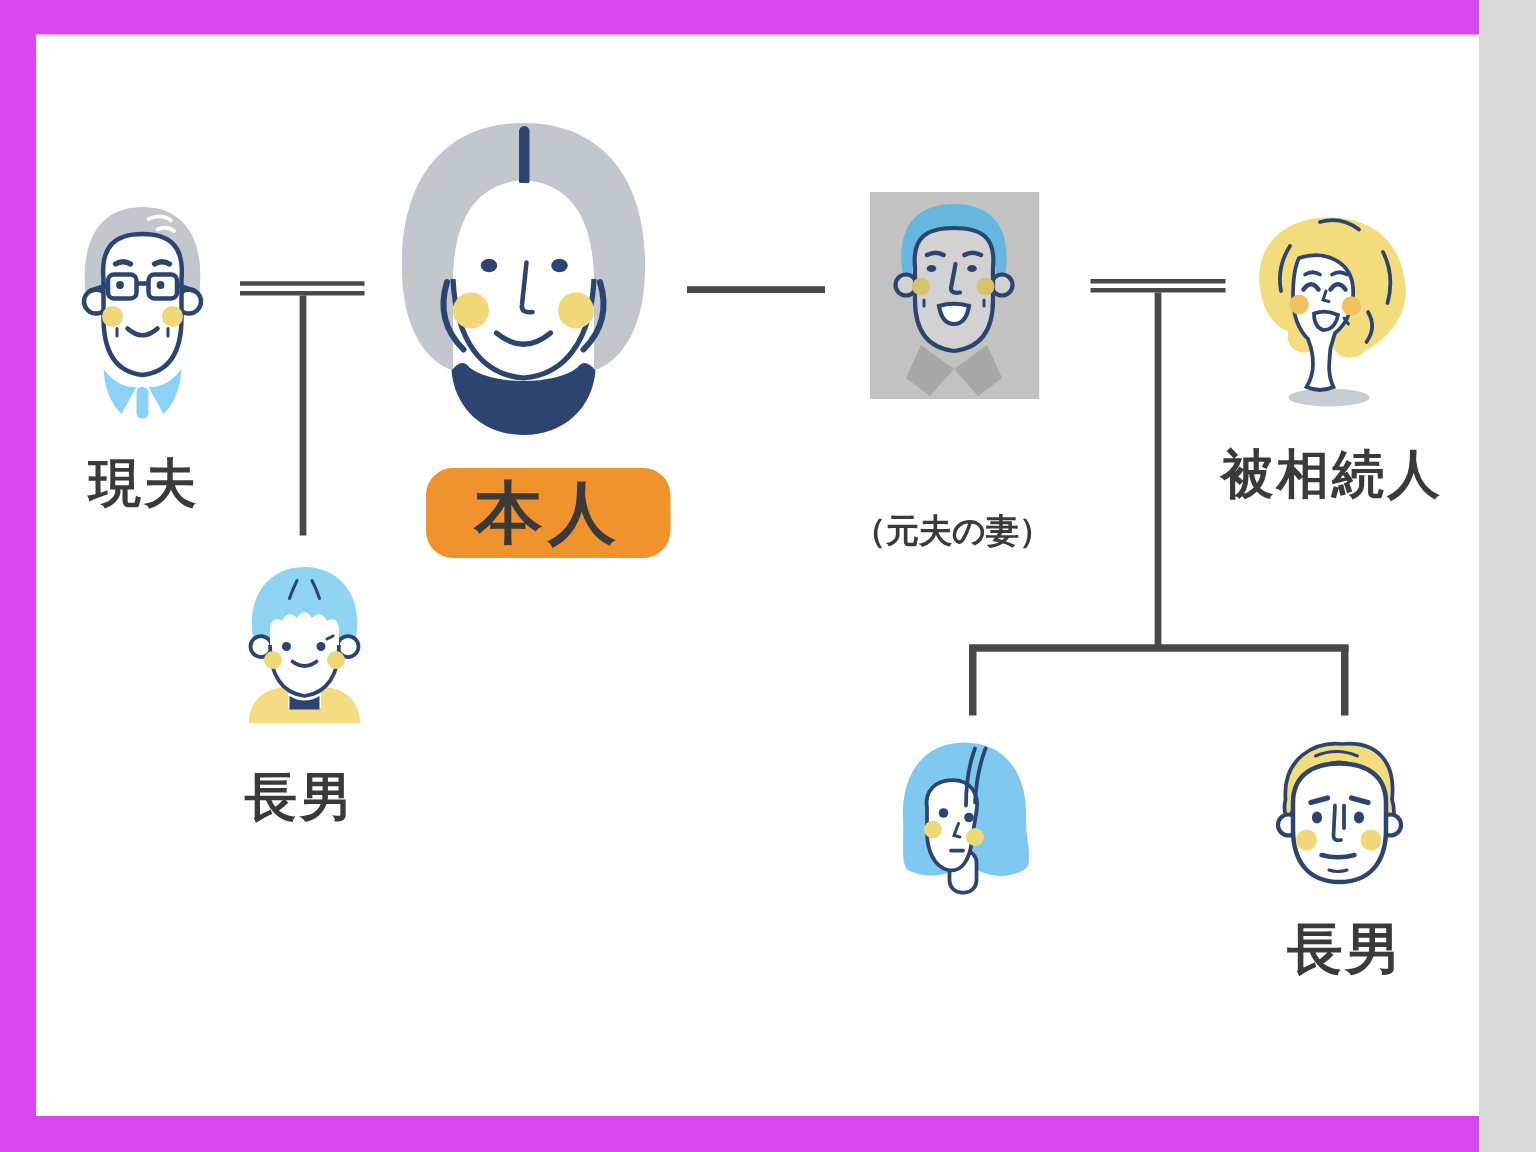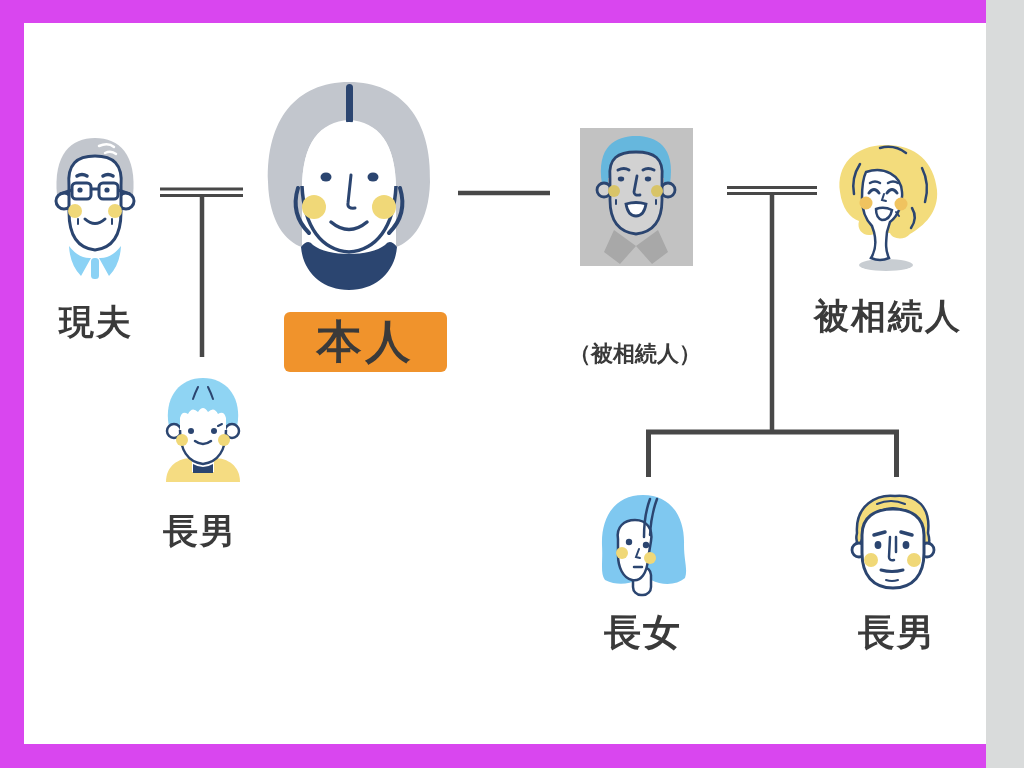--- a/index.html
+++ b/index.html
@@ -3,21 +3,21 @@
 <meta charset="utf-8">
 <style>
   html,body{margin:0;padding:0;}
   body{font-family:"Liberation Sans","DejaVu Sans",sans-serif;background:#d9dbdb;}
   .stage{position:relative;width:986px;height:768px;background:#d946ef;overflow:hidden;}
   .canvas{position:absolute;left:24px;top:23px;width:976px;height:721px;background:#ffffff;}
   .abs{position:absolute;}
   .label{position:absolute;transform:translateX(-50%);color:#3a3a3a;font-weight:800;white-space:nowrap;letter-spacing:2px;}
   .lbl-l{font-size:35px;}
   .lbl-sub{font-size:22px;letter-spacing:0;}
-  .badge{position:absolute;left:284px;top:312px;width:163px;height:60px;border-radius:6px;
+  .badge{position:absolute;left:284px;top:312px;width:163px;height:60px;border-radius:18px;
          display:flex;align-items:center;justify-content:center;}
   .badge span{font-size:45px;font-weight:900;color:#3a3a3a;letter-spacing:4px;}
   svg{display:block;}
   .lines{position:absolute;left:0;top:0;pointer-events:none;}
 </style>
 </head>
 <body>
 
 <div class="stage">
   <div class="canvas"></div>
@@ -166,22 +166,21 @@
     <path d="M34 79 Q45 82 56 79" stroke="#2b4570" stroke-width="3" fill="none" stroke-linecap="round"></path>
     <path d="M39 89 Q45 91 51 89" stroke="#2b4570" stroke-width="2" fill="none" stroke-linecap="round"></path>
   </svg>
 
   <div class="label lbl-l" style="left:96px;top:299px">現夫</div>
 
   <div class="badge" style="background:#f0932c">
     <span>本人</span>
   </div>
 
-  <div class="label lbl-sub" style="left:635px;top:339px">（被相続人）</div>
+  <div class="label lbl-sub" style="left:635px;top:339px">（元夫の妻）</div>
 
   <div class="label lbl-l" style="left:888px;top:293px">被相続人</div>
 
   <div class="label lbl-l" style="left:200px;top:508px">長男</div>
 
-  <div class="label" style="left:643px;top:608px;font-size:37px">長女</div>
 
   <div class="label" style="left:897px;top:608px;font-size:37px">長男</div>
 </div>
 
 </body></html>

